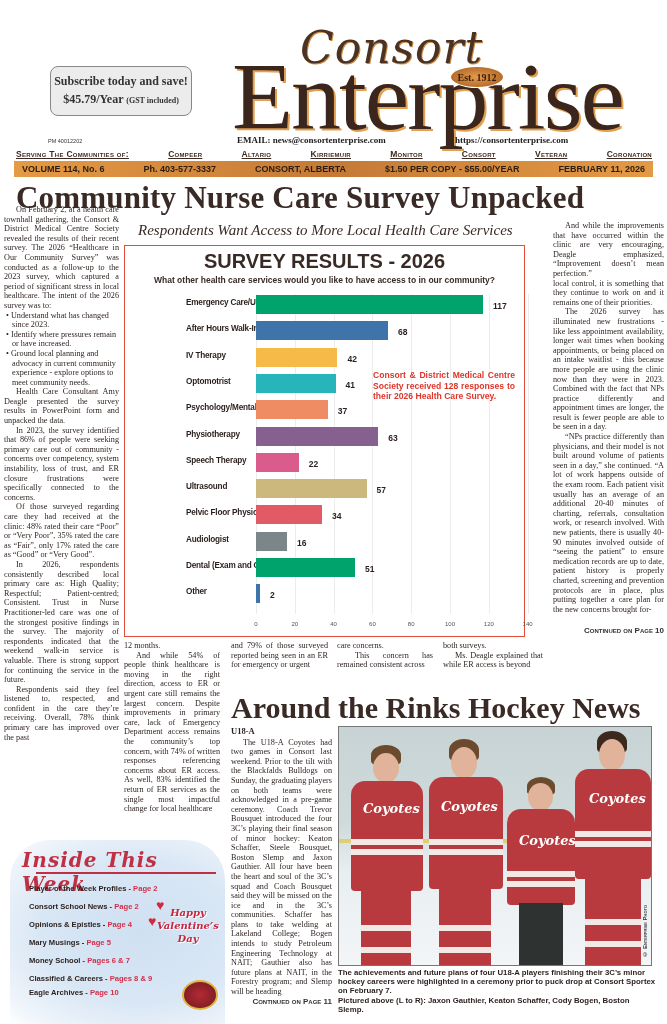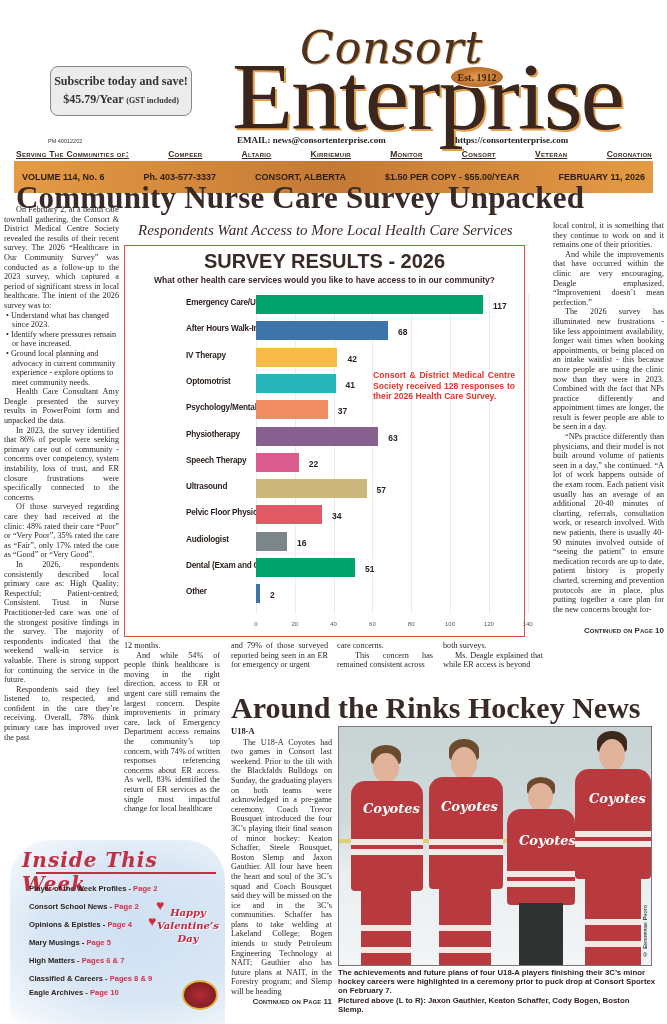--- a/index.html
+++ b/index.html
@@ -12,21 +12,21 @@
   .subscribe-box .l1 { font-size: 12px; margin-top: 7px; }
   .subscribe-box .l2 { font-size: 12px; margin-top: 3px; }
   .subscribe-box .l2 small { font-size: 8px; }
   .pm-number { left: 48px; top: 138px; font-size: 5.5px; font-family: "Liberation Sans", sans-serif; color: #333; }
   .title-consort { left: 300px; top: 22px; font-family: "DejaVu Serif", serif; font-style: italic; font-size: 44px; color: #4a3324; letter-spacing: 1px; text-shadow: 1px 1px 0 #d08a3c; }
   .title-enterprise { left: 232px; top: 50px; font-family: "Liberation Serif", serif; font-size: 100px; line-height: 100px; color: #3a261c; letter-spacing: -2px; text-shadow: 2px 2px 0 #e2a050; transform: scaleY(0.95); transform-origin: top left; }
   .est-badge { left: 450px; top: 66px; width: 54px; height: 22px; border-radius: 50%; background: radial-gradient(#e59a4d, #a55a1c); color: #3a200d; font-size: 10px; text-align: center; line-height: 22px; font-weight: bold; border: 1px solid #fff; }
   .email-line { left: 237px; top: 135px; font-size: 9px; font-weight: bold; color: #222; }
   .url-line { left: 455px; top: 135px; font-size: 9px; font-weight: bold; color: #222; }
   .serving-row { left: 16px; top: 149px; width: 636px; display: flex; justify-content: space-between; font-family: "Liberation Sans", sans-serif; font-size: 8.5px; font-weight: bold; color: #3a2a20; font-variant: small-caps; letter-spacing: 0.3px; text-decoration: underline; }
-  .info-bar { left: 14px; top: 161px; width: 639px; height: 16px; background: linear-gradient(90deg, #e59a44, #c47a36 50%, #e49a44); display: flex; justify-content: space-between; align-items: center; padding: 16px 8px; font-family: "Liberation Sans", sans-serif; font-size: 9px; font-weight: bold; color: #2b1c12; }
+  .info-bar { left: 14px; top: 161px; width: 639px; height: 16px; background: linear-gradient(90deg, #e59a44, #c47a36 50%, #e49a44); display: flex; justify-content: space-between; align-items: center; padding: 8px 8px; font-family: "Liberation Sans", sans-serif; font-size: 9px; font-weight: bold; color: #2b1c12; }
 
   
   .main-headline { left: 16px; top: 180px; width: 640px; font-family: "Liberation Serif", serif; font-weight: bold; font-size: 31px; color: #3a2a26; white-space: nowrap; letter-spacing: 0.2px; }
   .subhead { left: 138px; top: 222px; font-style: italic; font-size: 15px; color: #3a2a26; }
 
   
   .col { font-size: 8.2px; line-height: 9.6px; text-align: justify; color: #2a1f1c; }
   .col p { text-indent: 12px; }
   .col ul { list-style: none; padding-left: 0; }
   .col li { padding-left: 8px; text-indent: -6px; text-align: left; }
@@ -222,22 +222,22 @@
 <div class="abs col col4">
   <p style="text-indent:0">care concerns.</p>
   <p style="text-indent:18px">This concern has remained consistent across</p>
 </div>
 <div class="abs col col5">
   <p style="text-indent:0">both surveys.</p>
   <p>Ms. Deagle explained that while ER access is beyond</p>
 </div>
 
 <div class="abs col col-right">
+  <p>And while the improvements that have occurred within the clinic are very encouraging, Deagle emphasized, “Improvement doesn’t mean perfection.”</p>
   <p style="text-indent:0">local control, it is something that they continue to work on and it remains one of their priorities.</p>
-  <p>And while the improvements that have occurred within the clinic are very encouraging, Deagle emphasized, “Improvement doesn’t mean perfection.”</p>
   <p>The 2026 survey has illuminated new frustrations - like less appointment availability, longer wait times when booking appointments, or being placed on an intake waitlist - this because more people are using the clinic now than they were in 2023. Combined with the fact that NPs practice differently and appointment times are longer, the result is fewer people are able to be seen in a day.</p>
   <p>“NPs practice differently than physicians, and their model is not built around volume of patients seen in a day,” she continued. “A lot of work happens outside of the exam room. Each patient visit usually has an average of an additional 20-40 minutes of charting, referrals, consultation work, or research involved. With new patients, there is usually 40-90 minutes involved outside of “seeing the patient” to ensure medication records are up to date, patient history is properly charted, screening and prevention protocols are in place, plus putting together a care plan for the new concerns brought for-</p>
   <div class="continued" style="margin-top:12px">Continued on Page 10</div>
 </div>
 
 <div class="abs hockey-headline">Around the Rinks Hockey News</div>
 <div class="abs col hockey-col">
   <h4>U18-A</h4>
   <p>The U18-A Coyotes had two games in Consort last weekend. Prior to the tilt with the Blackfalds Bulldogs on Sunday, the graduating players on both teams were acknowledged in a pre-game ceremony. Coach Trevor Bousquet introduced the four 3C’s playing their final season of minor hockey: Keaton Schaffer, Steele Bousquet, Boston Slemp and Jaxon Gauthier. All four have been the heart and soul of the 3C’s squad and Coach Bousquet said they will be missed on the ice and in the 3C’s communities. Schaffer has plans to take welding at Lakeland College; Bogen intends to study Petroleum Engineering Technology at NAIT; Gauthier also has future plans at NAIT, in the Forestry program; and Slemp will be heading</p>
   <div class="continued" style="">Continued on Page 11</div>
@@ -308,21 +308,21 @@
 </div>
 
 <div class="abs inside-box">
   <div class="inside-title">Inside This Week</div>
   <div class="inside-rule"></div>
   <ul class="inside-list">
     <li><span>Player of the Week Profiles</span> - <span class="page">Page 2</span></li>
     <li><span>Consort School News</span> - <span class="page">Page 2</span></li>
     <li><span>Opinions &amp; Epistles</span> - <span class="page">Page 4</span></li>
     <li><span>Mary Musings</span> - <span class="page">Page 5</span></li>
-    <li><span>High Matters</span> - <span class="page">Pages 6 &amp; 7</span></li>
+    <li><span>Money School</span> - <span class="page">Pages 6 &amp; 7</span></li>
     <li style="height:14px"><span>Classified &amp; Careers</span> - <span class="page">Pages 8 &amp; 9</span></li>
     <li><span>Eagle Archives</span> - <span class="page">Page 10</span></li>
   </ul>
   <span class="heart" style="left:146px;top:58px">♥</span>
   <span class="heart" style="left:138px;top:74px">♥</span>
   <div class="valentine">
     <div>Happy</div>
     <div>Valentine’s</div>
     <div>Day</div>
   </div>

